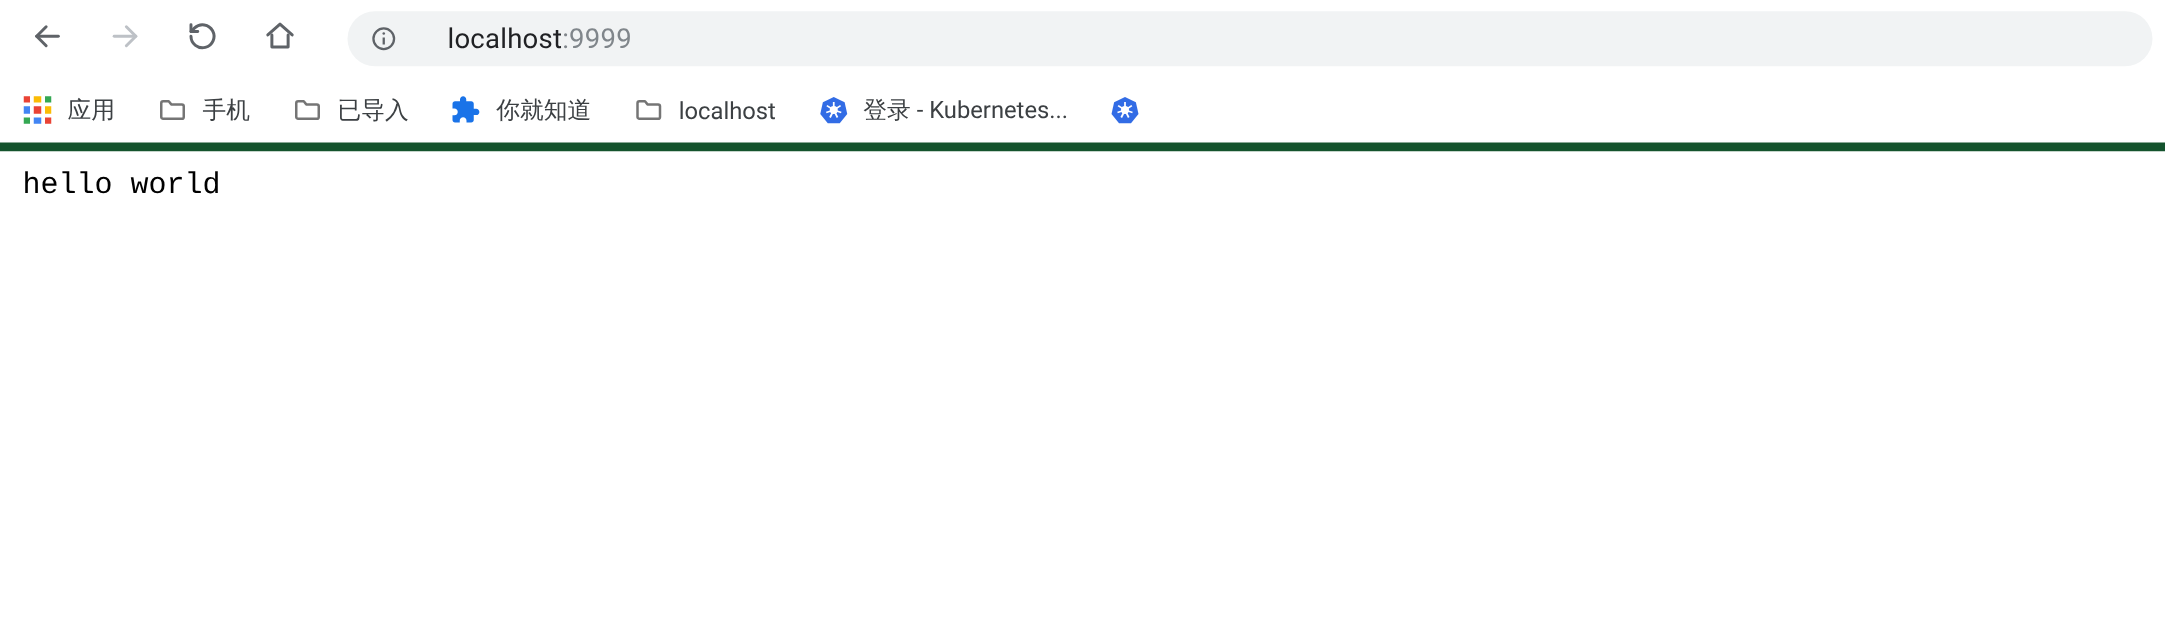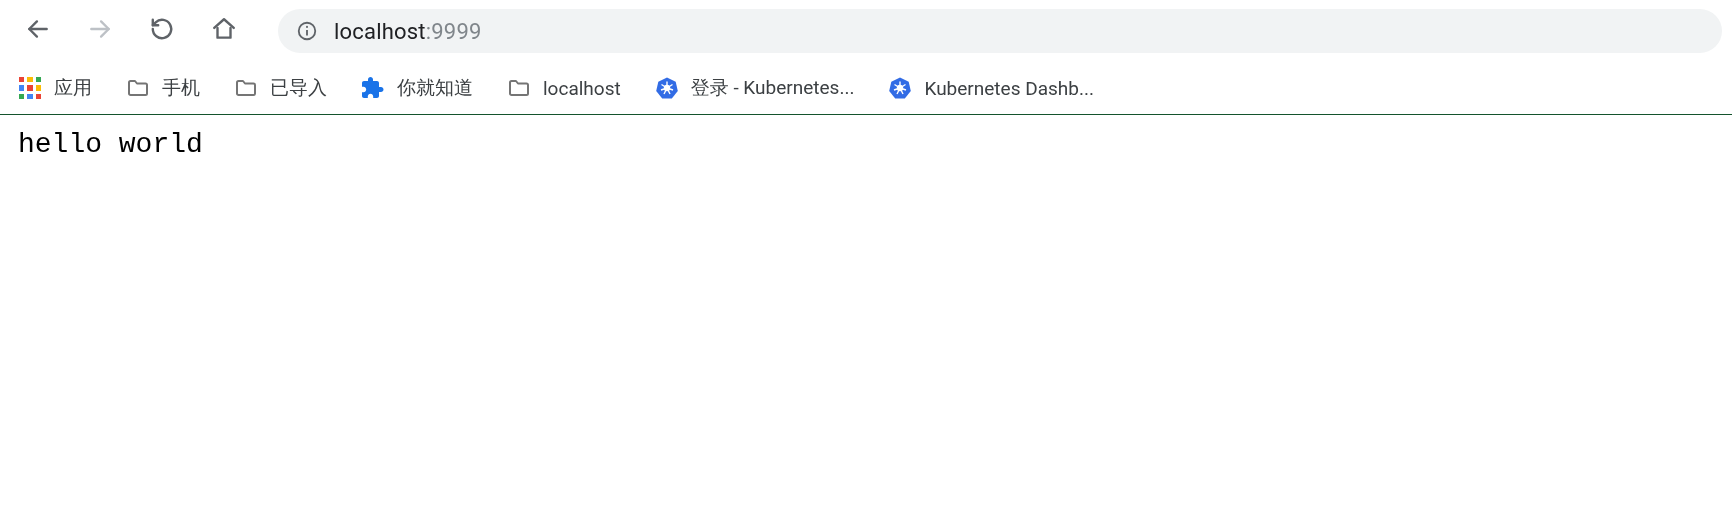--- a/index.html
+++ b/index.html
@@ -52,32 +52,33 @@
   .info-icon {
     width: 22px;
     height: 22px;
     color: #5f6368;
     flex-shrink: 0;
   }
   .info-icon svg { width: 22px; height: 22px; }
   .url {
     font-size: 22px;
     letter-spacing: 0.2px;
+    margin-left: 24px;
   }
   .url .host { color: #202124; }
   .url .port { color: #80868b; }
 
   
   .bookmarks-bar {
     display: flex;
     align-items: center;
     height: 52px;
     padding: 0 18px;
     gap: 34px;
-    border-bottom: 1px solid #14532d;
+    border-bottom: 7px solid #14532d;
     background: #ffffff;
     font-size: 19px;
     color: #3c4043;
     white-space: nowrap;
   }
   .bookmark {
     display: flex;
     align-items: center;
     gap: 12px;
     cursor: pointer;
@@ -100,21 +101,21 @@
     grid-template-columns: repeat(3, 1fr);
     grid-template-rows: repeat(3, 1fr);
     gap: 3px;
   }
   .apps-grid span { width: 100%; height: 100%; }
 
   
   .page-content {
     padding: 14px 18px;
     font-family: "Courier New", Courier, monospace;
-    font-size: 28px;
+    font-size: 24px;
     color: #000000;
   }
 </style>
 </head>
 <body>
 
 <div class="toolbar">
   <div class="nav-icons">
 
     <div class="nav-btn">
@@ -252,20 +253,19 @@
           <line x1="12" y1="12" x2="12" y2="5.5"></line>
           <line x1="12" y1="12" x2="17.5" y2="8.5"></line>
           <line x1="12" y1="12" x2="18" y2="14"></line>
           <line x1="12" y1="12" x2="15" y2="18"></line>
           <line x1="12" y1="12" x2="9" y2="18"></line>
           <line x1="12" y1="12" x2="6" y2="14"></line>
           <line x1="12" y1="12" x2="6.5" y2="8.5"></line>
         </g>
       </svg>
     </span>
-    <span>Kubernetes Dashb...</span>
   </div>
 
 </div>
 
 <div class="page-content">
   <span>hello world</span>
 </div>
 
 </body></html>

